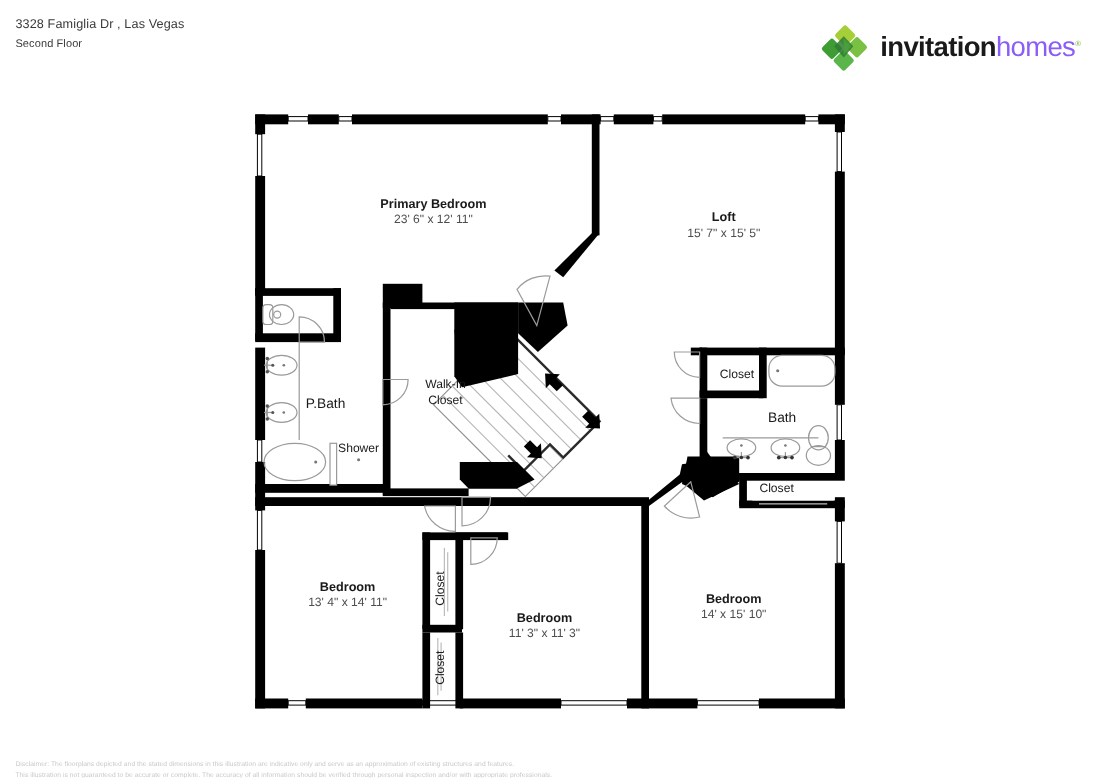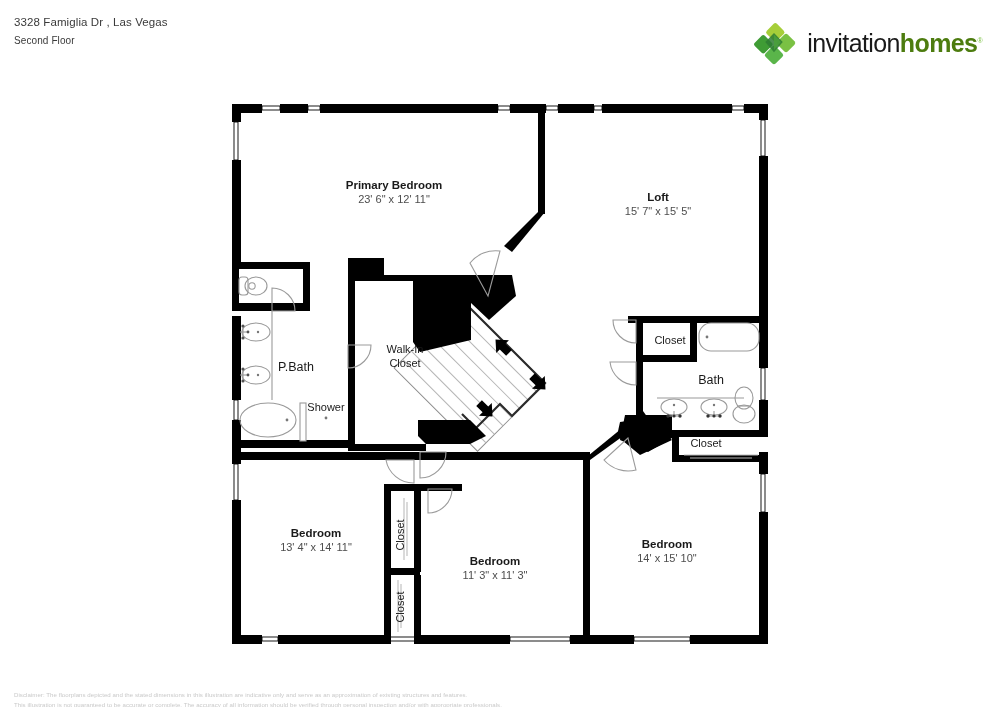--- a/index.html
+++ b/index.html
@@ -46,22 +46,22 @@
     align-items: center;
     gap: 10px;
   }
   #logo-mark { width: 46px; height: 46px; display:block; }
   #logo-wordmark {
     font-size: 25px;
     letter-spacing: -0.6px;
     white-space: nowrap;
     position: relative;
   }
-  #logo-word-invitation { color:#1a1a1a; font-weight:400;text-align:center; }
-  #logo-word-homes { color:#4d7c0f; font-weight:700; }
+  #logo-word-invitation { color:#1a1a1a; font-weight:700;text-align:center; }
+  #logo-word-homes { color:#8b5cf6; font-weight:400; }
   #logo-tm {
     font-size: 7px;
     color:#7ac143;
     vertical-align: super;
   }
 
   
   #floorplan {
     position: absolute;
     left: 0;

